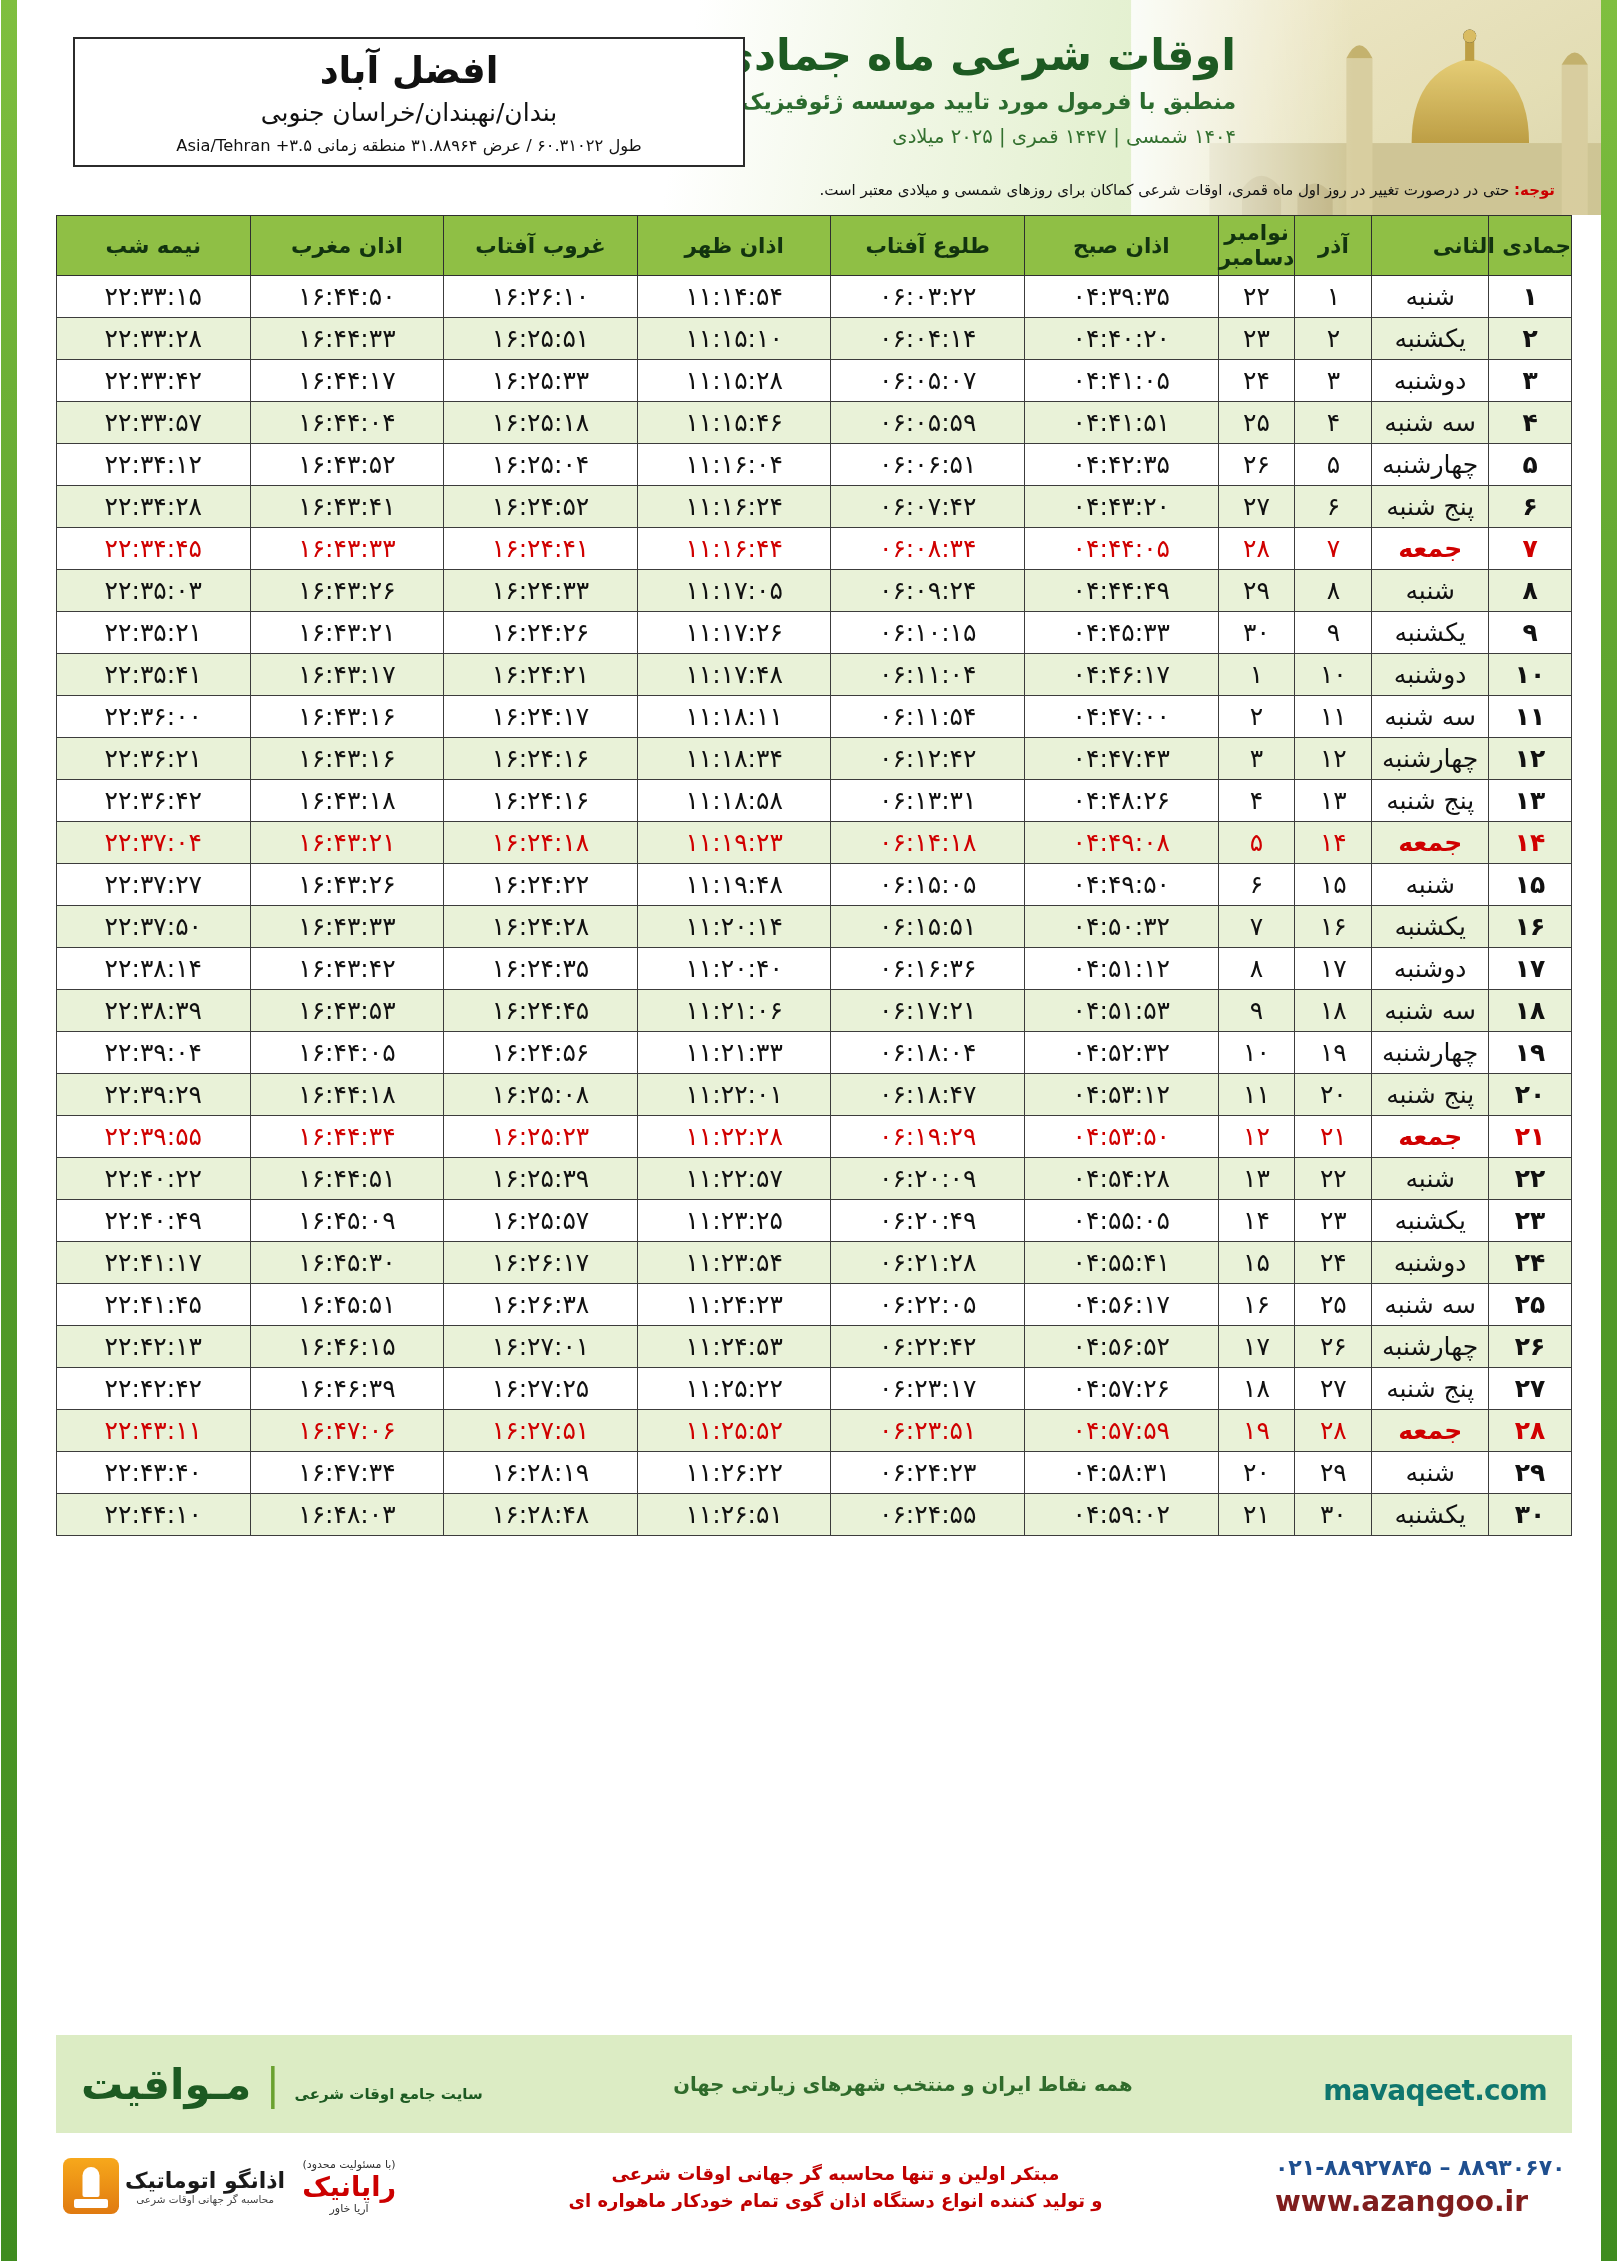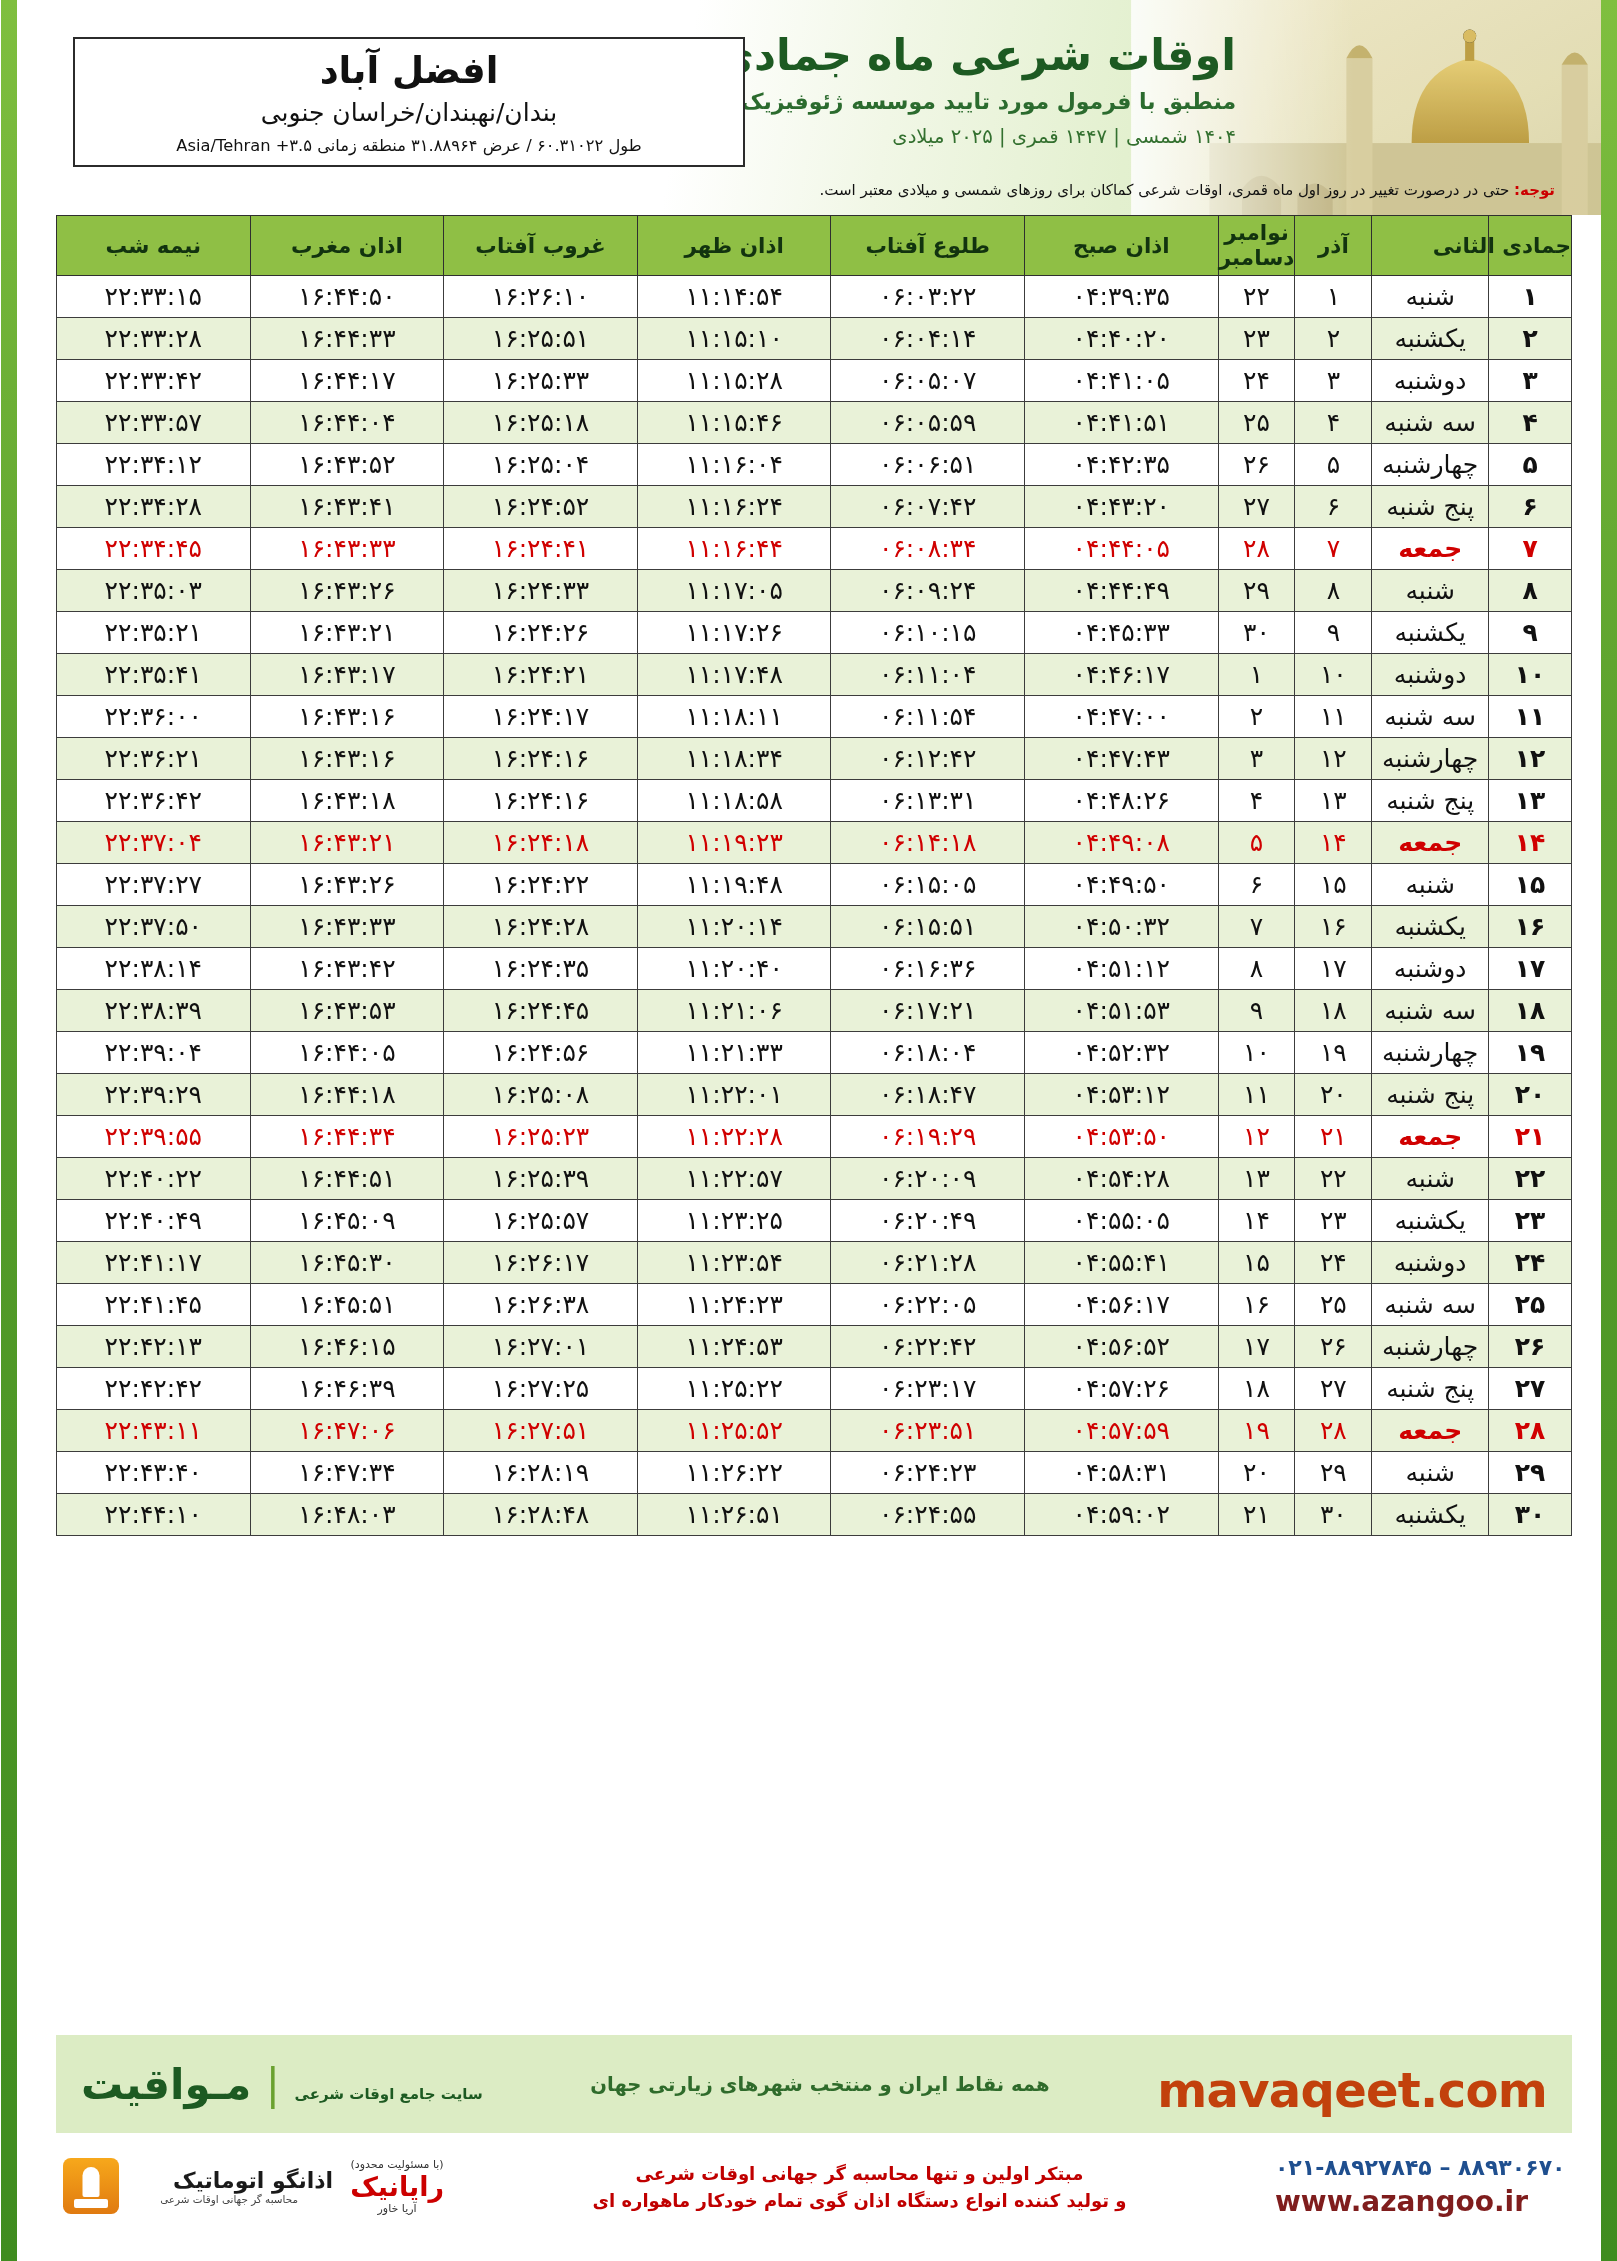--- a/index.html
+++ b/index.html
@@ -125,42 +125,42 @@
     border: 0;
     display: flex; align-items: center; justify-content: space-between;
     padding: 0 25px;
   }
   .brand-fa {
     font-size: 42px; font-weight: bold; color: #1d5a22; white-space: nowrap;
   }
   .brand-fa .sep { color: #6aa12f; font-weight: normal; }
   .brand-tag { font-size: 19.6px; color: #2f6b2b; font-weight: bold; }
   .brand-en {
-    font-size: 48px; font-weight: bold; color: #c2410c; letter-spacing: -0.7px;
+    font-size: 28px; font-weight: bold; color: #0f766e; letter-spacing: -0.7px;
     font-family: "DejaVu Sans", sans-serif;
     margin-top: 12px;
   }
   .footer-bottom {
     position: relative;
     height: 98px;
     background: #ffffff;
     display: flex; align-items: center; justify-content: space-between;
     padding: 9px 6.5px 0 6.5px;
   }
   .f-left { text-align: left; direction: ltr; }
   .f-phone { font-size: 22px; font-weight: bold; color: #1f4f8f; }
   .f-web { font-size: 28px; font-weight: bold; color: #7f1d1d; margin-top: 5.2px; }
   .f-mid { text-align: center; color: #c00000; font-size: 18px; font-weight: bold; line-height: 1.5; }
   .f-logos { display: flex; align-items: flex-start; gap: 17px; }
   .logo-rayanik { text-align: center; }
   .logo-rayanik .lr-title { font-size: 27px; font-weight: bold; color: #c00; }
   .logo-rayanik .lr-sub { font-size: 11px; color: #333; }
   .logo-azan { display: flex; align-items: center; gap: 6.5px; }
   .logo-azan .la-text { text-align: center; }
-  .logo-azan .la-t1 { font-size: 22px; font-weight: bold; color: #1a1a1a; margin-left: 48px; }
+  .logo-azan .la-t1 { font-size: 22px; font-weight: bold; color: #1a1a1a; }
   .logo-azan .la-t2 { font-size: 10.4px; color: #444; }
   .azan-mark {
     width: 56px; height: 56px; border-radius: 7.8px;
     background: linear-gradient(180deg,#f7a81b,#e07a10);
     position: relative;
   }
   .azan-mark:before {
     content: ""; position: absolute; left: 50%; top: 9px; transform: translateX(-50%);
     width: 17px; height: 30px; background: #fff; border-radius: 8.5px 8.5px 2px 2px;
   }

